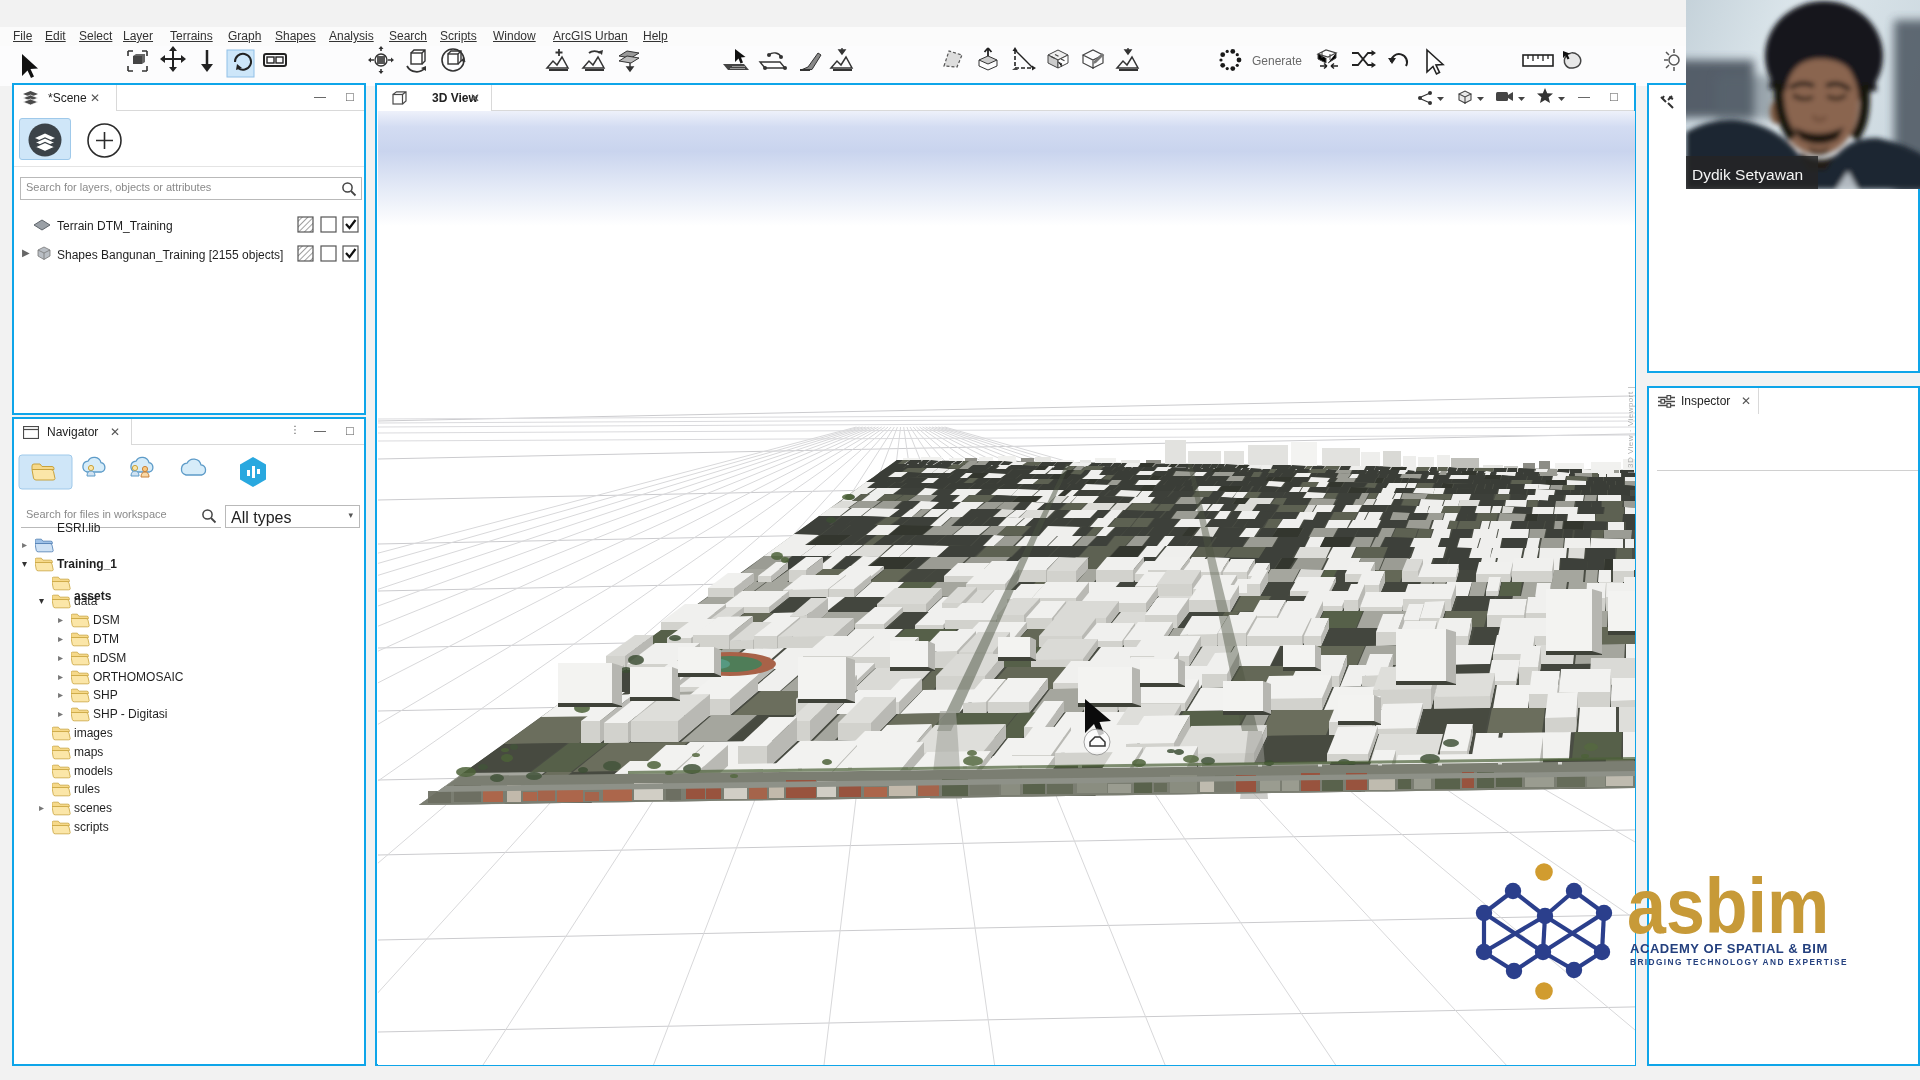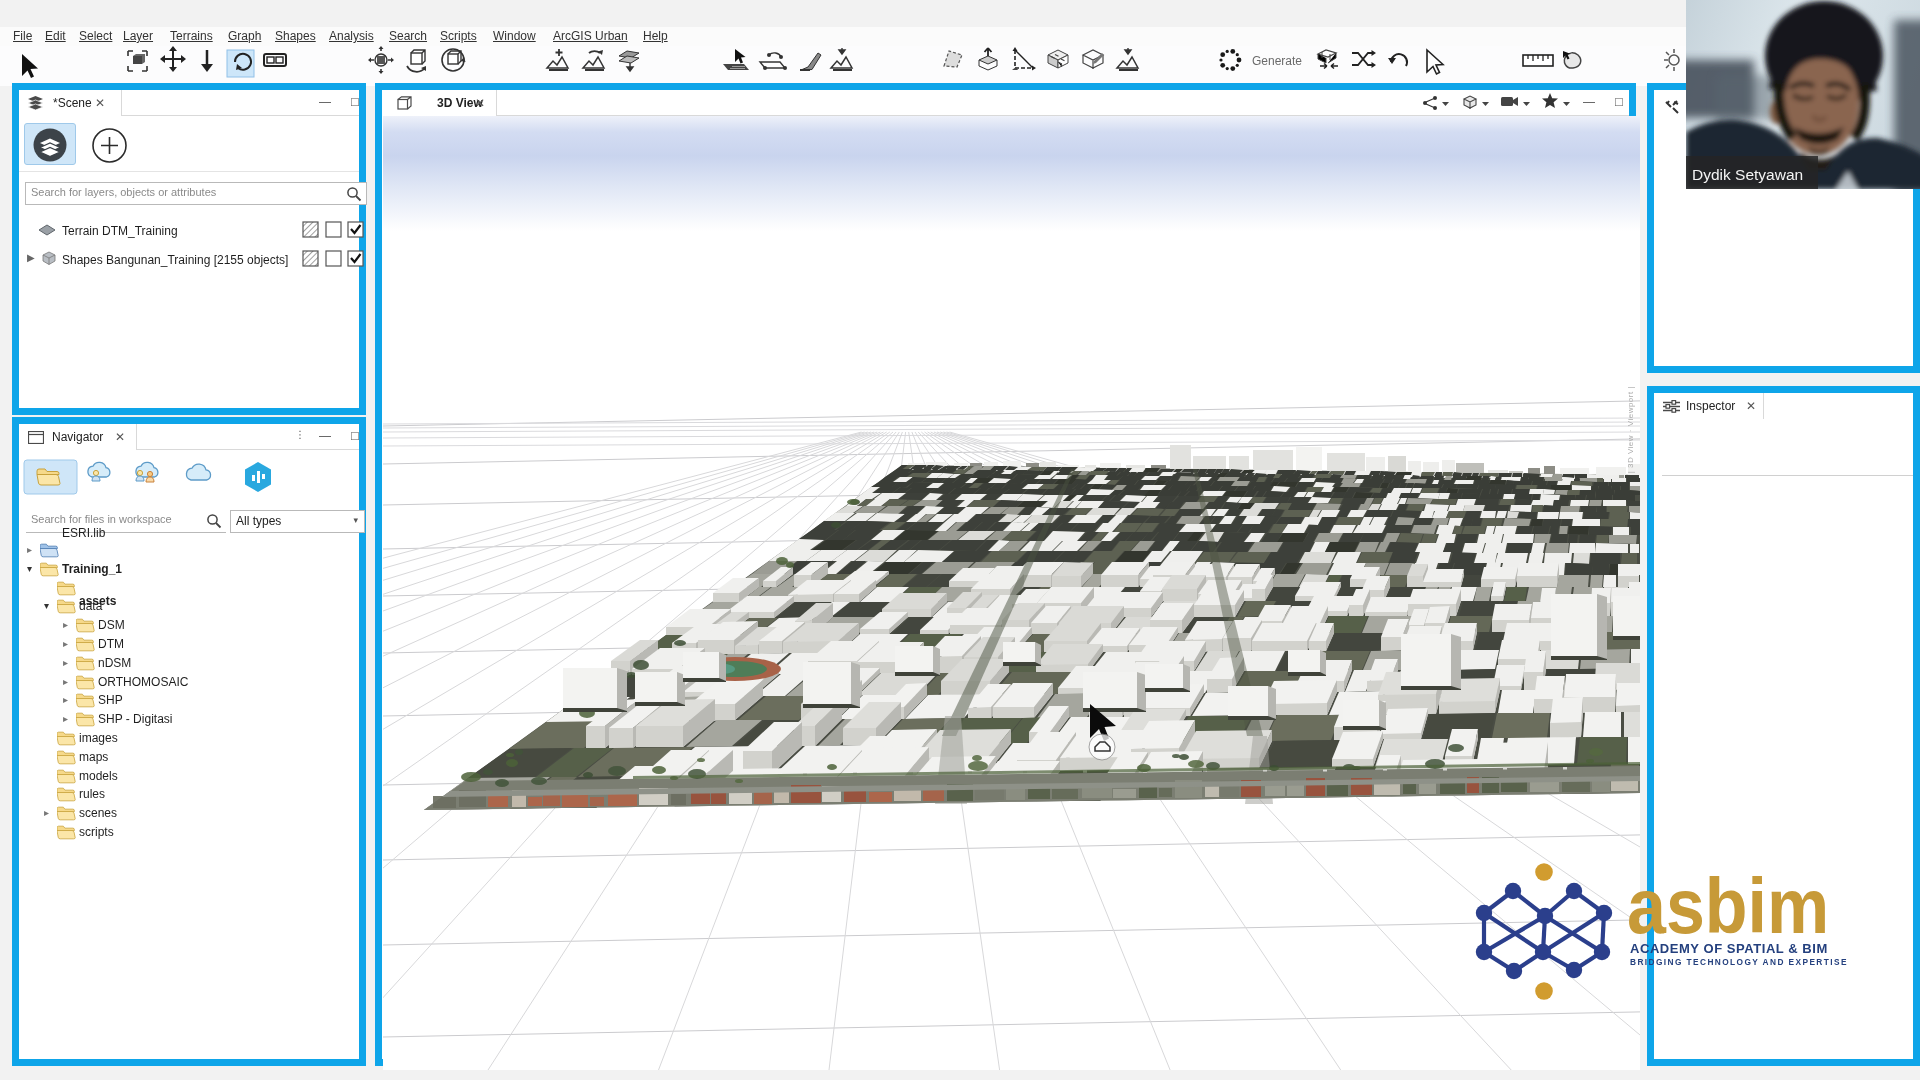--- a/index.html
+++ b/index.html
@@ -10,21 +10,21 @@
 #titlebar { position:absolute; left:0; top:0; width:1920px; height:27px; background:#eef0f3;
   border-bottom:1px solid #e3e3e3; }
 #titlebar .ttl { position:absolute; left:31px; top:6px; font-size:13px; color:#3a3a3a; }
 
 #menubar { position:absolute; left:0; top:27px; width:1920px; height:19px; background:#fbfbfb; }
 #menubar span { position:absolute; top:2px; font-size:12px; color:#333; text-decoration:underline; }
 
 #toolbar { position:absolute; left:0; top:46px; width:1920px; height:40px; background:#fcfcfd; }
 
 #work { position:absolute; left:0; top:86px; width:1920px; height:994px; background:#f2f2f2; }
-.panel { position:absolute; background:#fff; border:7px solid #0ea5e9; }
+.panel { position:absolute; background:#fff; border:2px solid #0ea5e9; }
 .tabrow { position:absolute; left:0; top:0; right:0; height:26px; background:#fff;
   border-bottom:1px solid #d9d9d9; }
 .tab { position:absolute; left:0; top:0; height:26px; border-right:1px solid #d9d9d9;
   background:#fff; font-size:12px; color:#222; }
 .tab .lbl { position:absolute; top:6px; }
 .winbtn { position:absolute; color:#555; font-size:12px; }
 
 #scene { left:12px; top:-3px; width:354px; height:332px; }
 
 #navig { left:12px; top:331px; width:354px; height:649px;padding-left:48px; }
@@ -336,21 +336,21 @@
           </g>
         </svg>
       <div class="searchbox" style="left:7px;top:86px;width:200px;height:23px;border:none;border-bottom:1px solid #b9b9b9">
         <div class="ph">Search for files in workspace</div>
         <svg style="position:absolute;right:4px;top:3px" width="16" height="16" viewBox="0 0 16 16">
           <circle cx="6.5" cy="6.5" r="4.6" fill="none" stroke="#444" stroke-width="1.5"></circle>
           <path d="M10 10 L14.5 14.5" stroke="#444" stroke-width="1.8"></path>
         </svg>
       </div>
       <div class="searchbox" style="left:211px;top:86px;width:135px;height:23px">
-        <div class="ph" style="color:#222;font-size:12px">All types</div>
+        <div class="ph" style="color:#222;font-size:16px">All types</div>
         <span style="position:absolute;right:6px;top:4px;font-size:9px;color:#555">▾</span>
       </div>
       <span style="position:absolute;left:8px;top:120px;font-size:10px;color:#777">▸</span>
         <svg style="position:absolute;left:21px;top:119px" width="19" height="15" viewBox="0 0 24 18">
           <path d="M0 3 q0 -2 2 -2 h6 l2 2.5 h10 q2 0 2 2 v1 h-22 Z" fill="#9fc2e8" stroke="#4a7ab0" stroke-width="1"></path>
           <path d="M0 6.5 h19 q2 0 2.5 2 l1.5 7 q0 1.5 -2 1.5 h-17 q-2 0 -2.5 -2 Z" fill="#cfe2f5" stroke="#4a7ab0" stroke-width="1"></path>
         </svg>
         <div class="treetxt" style="left:43px;top:102px;font-weight:normal">ESRI.lib</div>
         <span style="position:absolute;left:8px;top:138.8px;font-size:10px;color:#333">▾</span>
         <svg style="position:absolute;left:21px;top:137.8px" width="19" height="15" viewBox="0 0 24 18">

